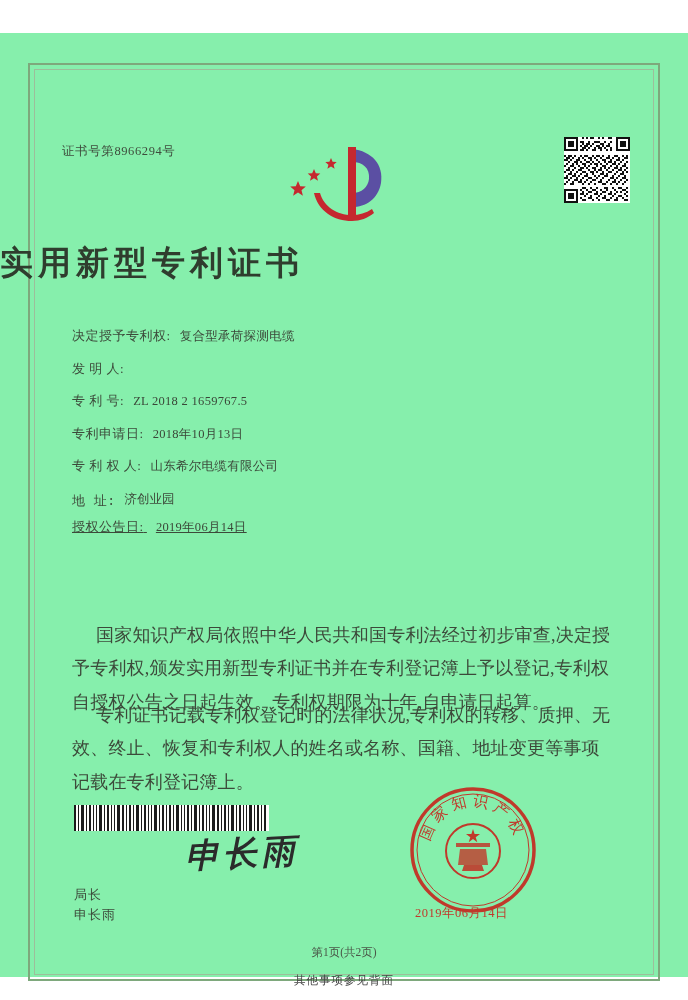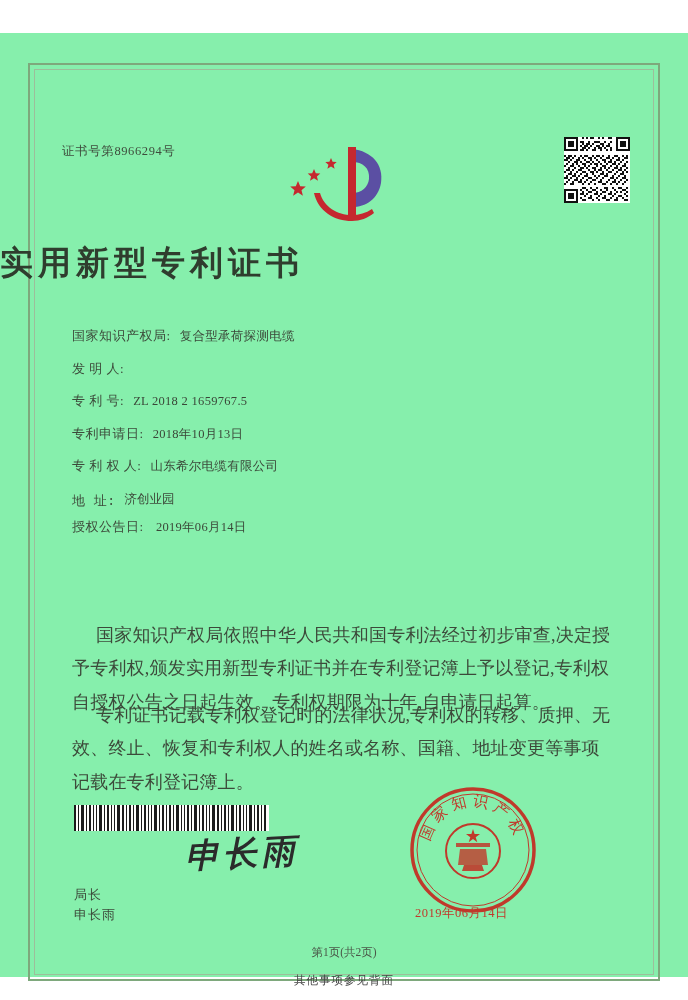--- a/index.html
+++ b/index.html
@@ -126,20 +126,21 @@
   .addr-lines {
     margin-left: 9px;
     font-size: 12.5px;
     line-height: 1.65;
   }
 
   .grant-row {
     display: flex;
     font-size: 13px;
     margin-top: 8px;
+    text-decoration: underline;
   }
   .grant-row .second {
     margin-left: 72px;
   }
 
   
   .para {
     position: absolute;
     left: 72px;
     width: 540px;
@@ -496,21 +497,21 @@
         <polygon points="51,17 52.6,20.8 56.7,21.1 53.6,23.7 54.6,27.7 51,25.5 47.4,27.7 48.4,23.7 45.3,21.1 49.4,20.8"></polygon>
       </g>
     </svg>
   </div>
 
   <div class="doc-title">实用新型专利证书</div>
 
   <div class="fields">
 
     <div class="frow">
-      <span class="flabel">国家知识产权局:</span>
+      <span class="flabel">决定授予专利权:</span>
       <span class="fvalue">复合型承荷探测电缆</span>
     </div>
 
     <div class="frow wide">
       <span class="flabel">发 明 人:</span>
     </div>
 
     <div class="frow">
       <span class="flabel">专 利 号:</span>
       <span class="fvalue">ZL 2018 2 1659767.5</span>

